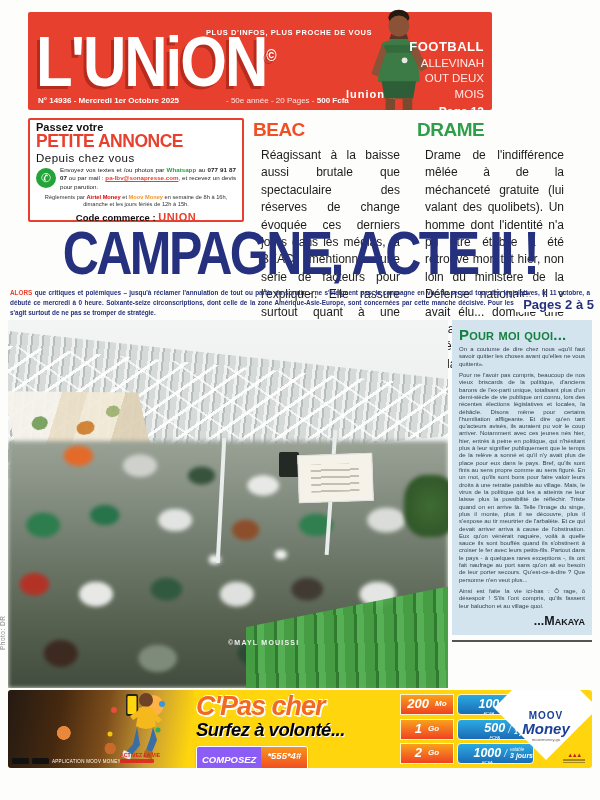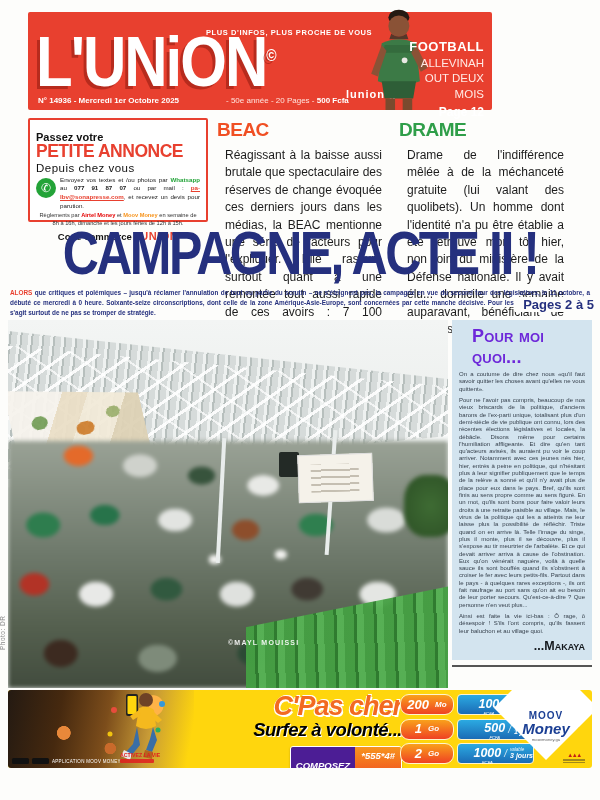--- a/index.html
+++ b/index.html
@@ -18,21 +18,21 @@
   .edition{position:absolute;left:198px;bottom:5px;font-size:8px;color:#ffe3dd;}
   .edition b{color:#fff;}
   .player{position:absolute;right:52px;top:-7px;width:88px;height:105px;}
   .fb{position:absolute;right:8px;top:26px;text-align:right;color:#fff;line-height:1.35;}
   .fb-kicker{font-size:13px;font-weight:800;letter-spacing:.5px;}
   .fb-line{font-size:11.5px;color:#ffe9e5;}
   .fb-page{font-size:12px;font-weight:800;margin-top:2px;}
 
   
   .row2{position:absolute;left:28px;top:118px;width:544px;height:104px;display:flex;gap:9px;}
-  .annonce{width:180px;box-sizing:border-box;border:2.5px solid #e8402f;background:#fff;padding:11px 6px 2px;border-radius:2px;}
+  .annonce{width:216px;box-sizing:border-box;border:2.5px solid #e8402f;background:#fff;padding:1px 6px 2px;border-radius:2px;}
   .an-intro{font-size:11px;font-weight:800;color:#111;}
   .an-title{font-size:17.5px;font-weight:900;color:#e8402f;letter-spacing:-.5px;line-height:1;}
   .an-sub{font-size:11.5px;color:#111;text-align:left;letter-spacing:.5px;margin-top:1px;}
   .an-bodywrap{display:flex;gap:4px;margin-top:2px;align-items:flex-start;}
   .wa-icon{flex:0 0 20px;width:20px;height:20px;border-radius:50%;background:#23a338;color:#fff;
            display:flex;align-items:center;justify-content:center;font-size:12px;margin-top:2px;}
   .an-body{font-size:6.2px;line-height:1.4;color:#222;text-align:justify;}
   .an-body .g{color:#23a338;font-weight:800;}
   .an-body .b{font-weight:800;}
   .an-body .m{color:#e8402f;font-weight:800;text-decoration:underline;}
@@ -112,51 +112,51 @@
            background:repeating-linear-gradient(180deg,transparent 0 5px,#b9b2a4 5px 7px);opacity:.8;}
   .ph-trees{position:absolute;right:-2%;top:42%;width:12%;height:17%;border-radius:40%;filter:blur(2px);
             background:radial-gradient(#3e6b33,#2c4f25);}
   .ph-caption{position:absolute;left:50%;bottom:42px;font-size:7px;color:rgba(255,255,255,.9);letter-spacing:1.2px;font-weight:600;}
   .photo-credit{position:absolute;left:-1px;top:650px;transform:rotate(-90deg);transform-origin:left top;
                 font-size:6.5px;color:#8a8a8a;letter-spacing:.5px;}
 
   
   .opinion-wrap{position:absolute;left:452px;top:320px;width:140px;}
   .opinion{background:#d3e4ef;padding:6px 7px 7px;box-sizing:border-box;}
-  .op-title{font-variant:small-caps;font-weight:800;font-size:18px;color:#6d28d9;letter-spacing:.2px;margin-bottom:3px;margin-left:13px;}
+  .op-title{font-variant:small-caps;font-weight:800;font-size:15px;color:#15803d;letter-spacing:.2px;margin-bottom:3px;}
   .opinion p{margin:0 0 4px;font-size:6px;line-height:1.22;color:#36404c;text-align:justify;}
   .op-sign{font-variant:small-caps;font-weight:800;font-size:12.5px;color:#14181d;text-align:right;margin-top:2px;}
   .op-rule{border-top:2px solid #555;margin-top:5px;}
 
   
   .ad{position:absolute;left:8px;top:690px;width:584px;height:78px;background:#ffd60d;overflow:hidden;border-radius:3px;}
   .ad-scene{position:absolute;left:0;top:0;width:186px;height:100%;
      background:radial-gradient(18px 18px at 78% 20%,#ffb347 0 55%,transparent 60%),
                 radial-gradient(12px 12px at 30% 55%,#e8883a 0 55%,transparent 60%),
                 radial-gradient(10px 10px at 55% 75%,#c96a2b 0 55%,transparent 60%),
                 linear-gradient(100deg,#241a12 0%,#46290f 28%,#7c4d1b 52%,#c79a36 74%,#ffd60d 96%);}
   .ad-man{position:absolute;left:92px;top:0;width:76px;height:74px;}
   .ad-app{position:absolute;left:4px;bottom:4px;display:flex;gap:3px;align-items:center;}
   .ad-app .badge{width:17px;height:6px;background:#111;border-radius:1.5px;}
   .ad-app-label{font-size:4.5px;color:#fff;letter-spacing:.3px;}
   .ad-activez{position:absolute;left:112px;bottom:5px;font-size:5.2px;font-weight:800;color:#e01f1f;line-height:1.2;}
   .ad-activez .bar{width:34px;height:4px;background:#e01f1f;border-radius:1px;margin-top:1px;opacity:.85;}
-  .ad-center{position:absolute;left:188px;top:3px;width:206px;text-align:right;}
+  .ad-center{position:absolute;left:188px;top:3px;width:206px;text-align:left;}
   .ad-h1{font-size:27px;font-weight:900;font-style:italic;color:#f26a21;letter-spacing:-1px;line-height:1;
          text-shadow:1.5px 1.5px 0 #fff,-1px 1px 0 #fff,1px -1px 0 #fff;}
   .ad-h2{font-size:18.5px;font-weight:900;font-style:italic;color:#000000;letter-spacing:-.5px;line-height:1.05;
          text-shadow:1px 1px 0 #fff;}
   .compose{display:inline-flex;margin-top:7px;border:1.5px solid #fff;border-radius:3px;overflow:hidden;
            box-shadow:0 1px 2px rgba(0,0,0,.25);font-style:italic;font-weight:800;}
-  .compose .lbl{background:#4c1d95;color:#fff;font-size:9.5px;padding:13px 5px;}
+  .compose .lbl{background:#8b5cf6;color:#fff;font-size:9.5px;padding:7px 5px;}
   .compose .code{background:linear-gradient(180deg,#f7941d,#ef4123);color:#fff;font-size:9.5px;padding:2.5px 6px;}
   .ad-offers{position:absolute;left:392px;top:4px;width:134px;display:flex;flex-direction:column;gap:3.5px;}
   .offer{display:flex;gap:3px;height:21px;font-style:italic;}
-  .offer-data{flex:0 0 52px;background:linear-gradient(180deg,#f9a11b,#ef4123);border-radius:9px;color:#fff;
-              font-weight:800;display:flex;align-items:center;justify-content:center;border:1.5px solid #fff4cc;
+  .offer-data{flex:0 0 52px;background:linear-gradient(180deg,#f9a11b,#ef4123);border-radius:0;color:#fff;
+              font-weight:800;display:flex;align-items:flex-end;justify-content:center;border:1.5px solid #fff4cc;
               font-size:13px;line-height:20px;}
   .offer-data .unit{font-size:8px;margin-left:6px;}
   .offer-price{flex:1;background:linear-gradient(180deg,#2baae2,#1b6bb5);border-radius:4px;color:#fff;
                display:flex;align-items:center;justify-content:flex-end;gap:3px;border:1.5px solid #fff4cc;}
   .price-num{font-size:12.5px;font-weight:800;line-height:1;}
   .price-cur{font-size:4.2px;text-align:center;margin-top:-1px;}
   .offer-sep{font-size:10px;opacity:.8;}
   .valid{display:flex;flex-direction:column;align-items:flex-start;line-height:1;}
   .valid .vl{font-size:4.5px;opacity:.9;}
   .valid .vv{font-size:7px;font-weight:800;}

